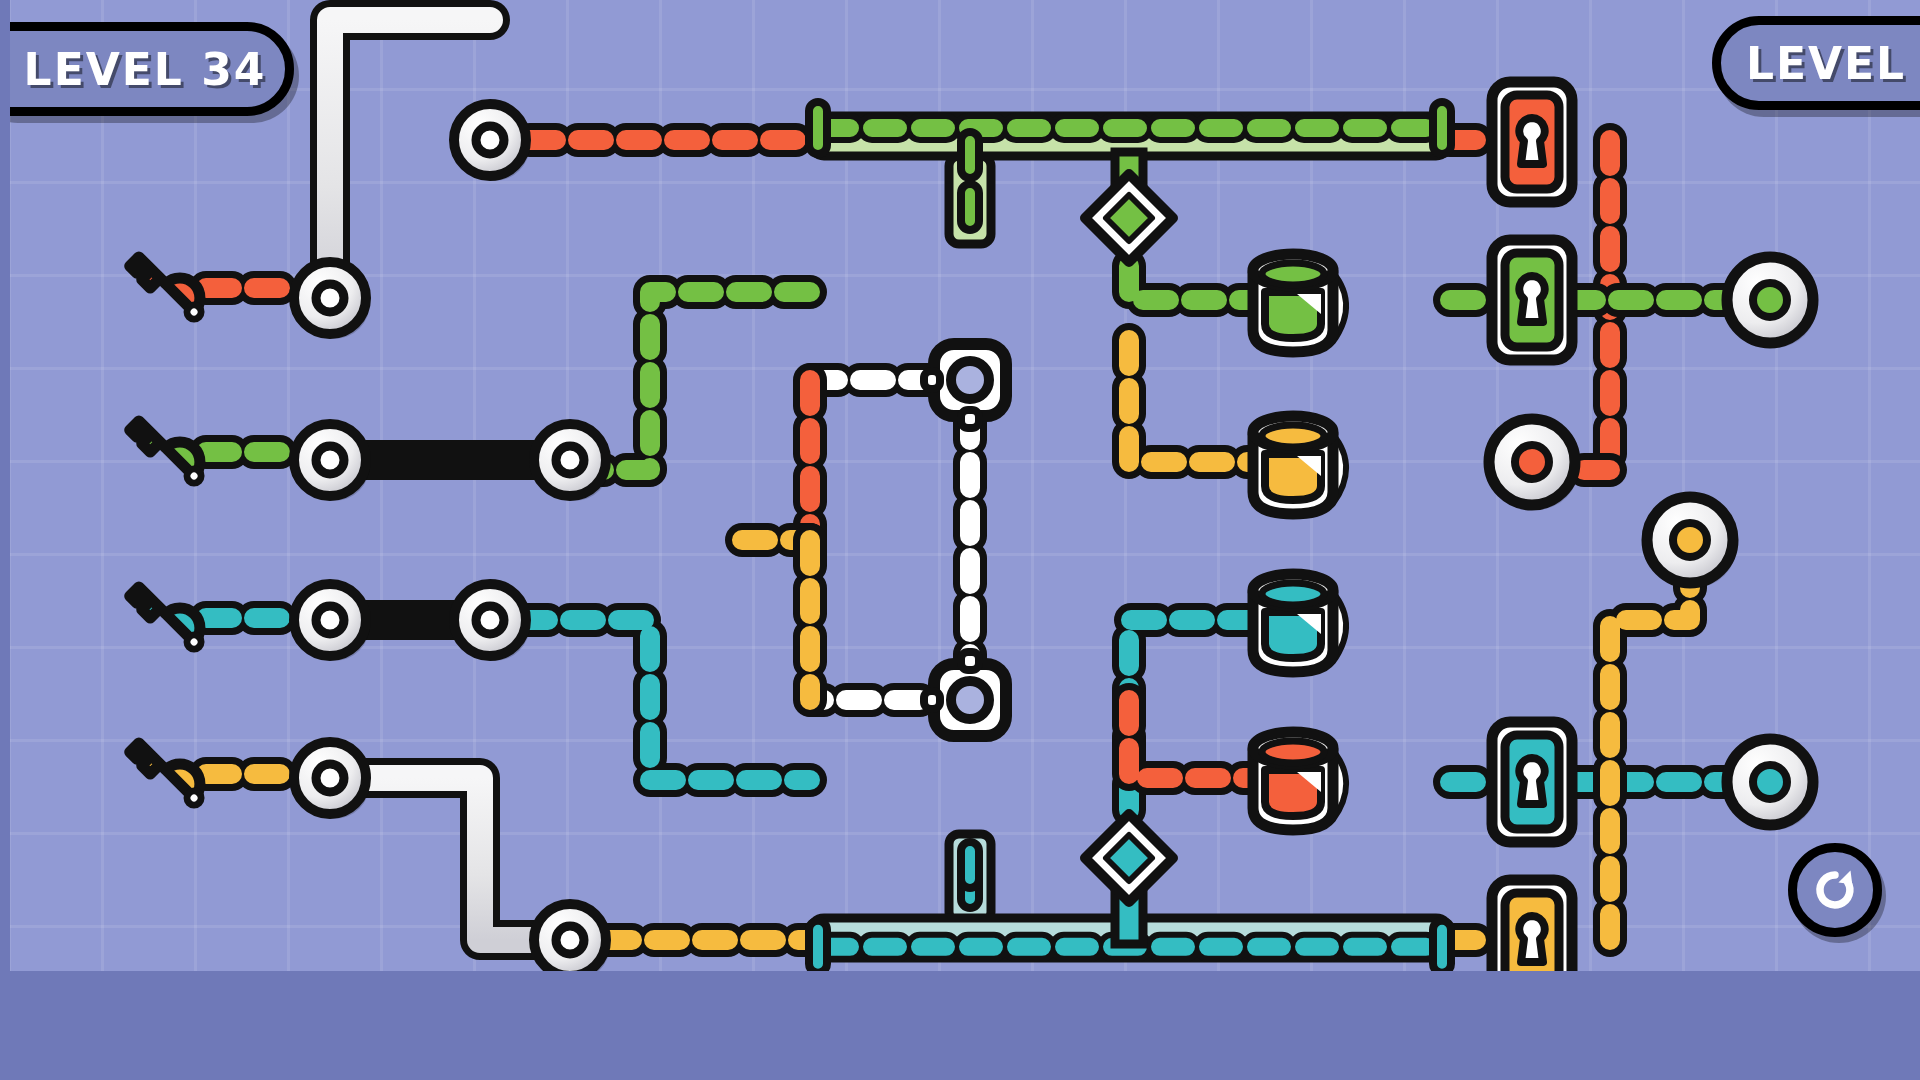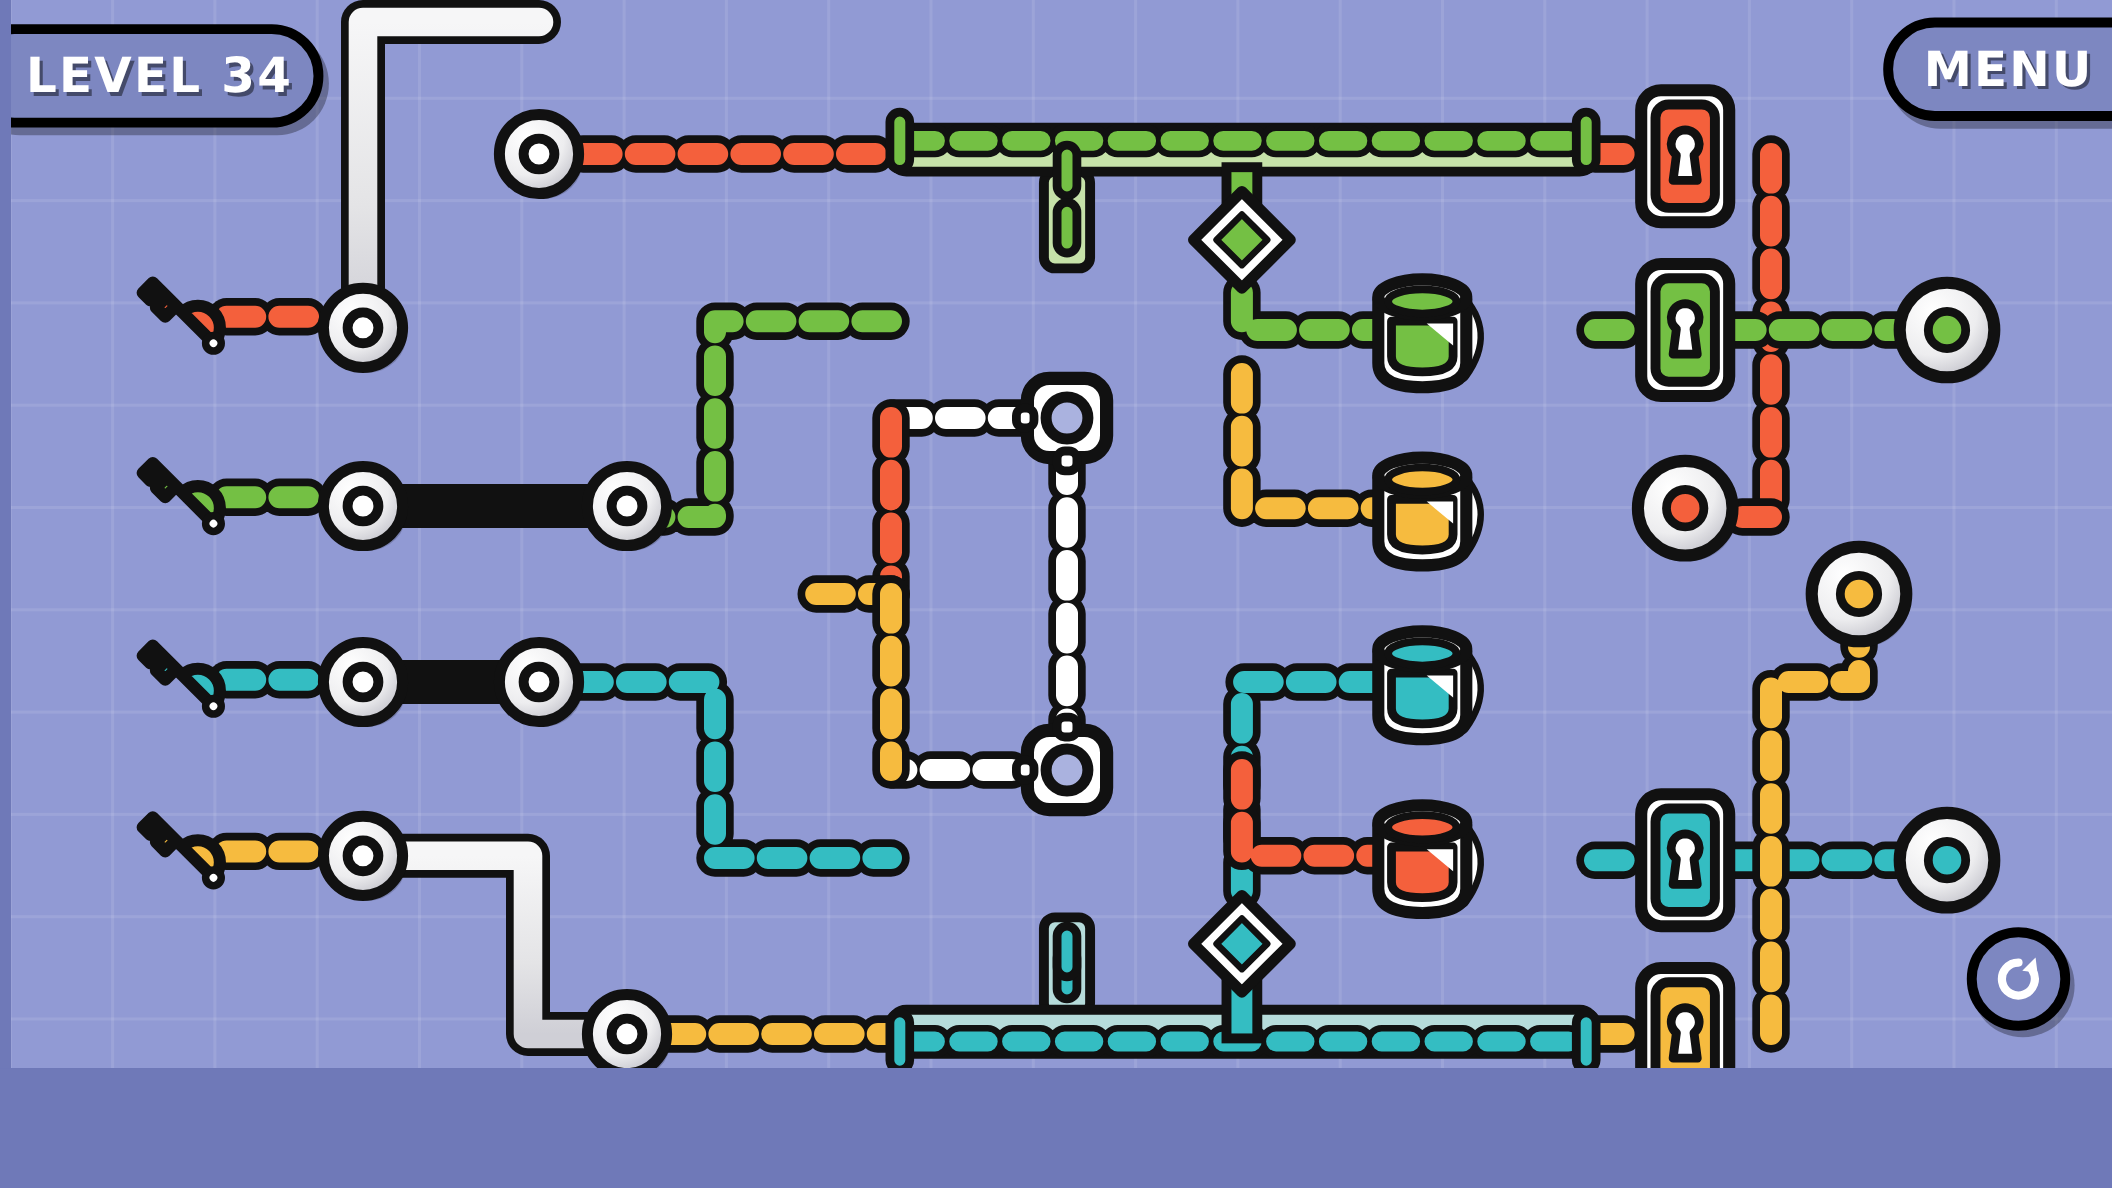--- a/index.html
+++ b/index.html
@@ -367,21 +367,21 @@
           </g>
         </g>
       </svg>
   </div>
 
   <div class="hud-pill" id="level-pill">
     <span>LEVEL 34</span>
   </div>
 
   <div class="hud-pill" id="menu-pill">
-    <span>MENU</span>
+    <span>LEVEL</span>
   </div>
 
   <div id="reset-btn">
     <svg viewBox="0 0 40 40">
       <path d="M20 7 a13 13 0 1 0 11 6.2" fill="none" stroke="#fff" stroke-width="6.5" stroke-linecap="round"></path>
       <path d="M33.5 3 l1.5 12 -12 -1.5 z" fill="#fff"></path>
     </svg>
   </div>
 
 </div>

